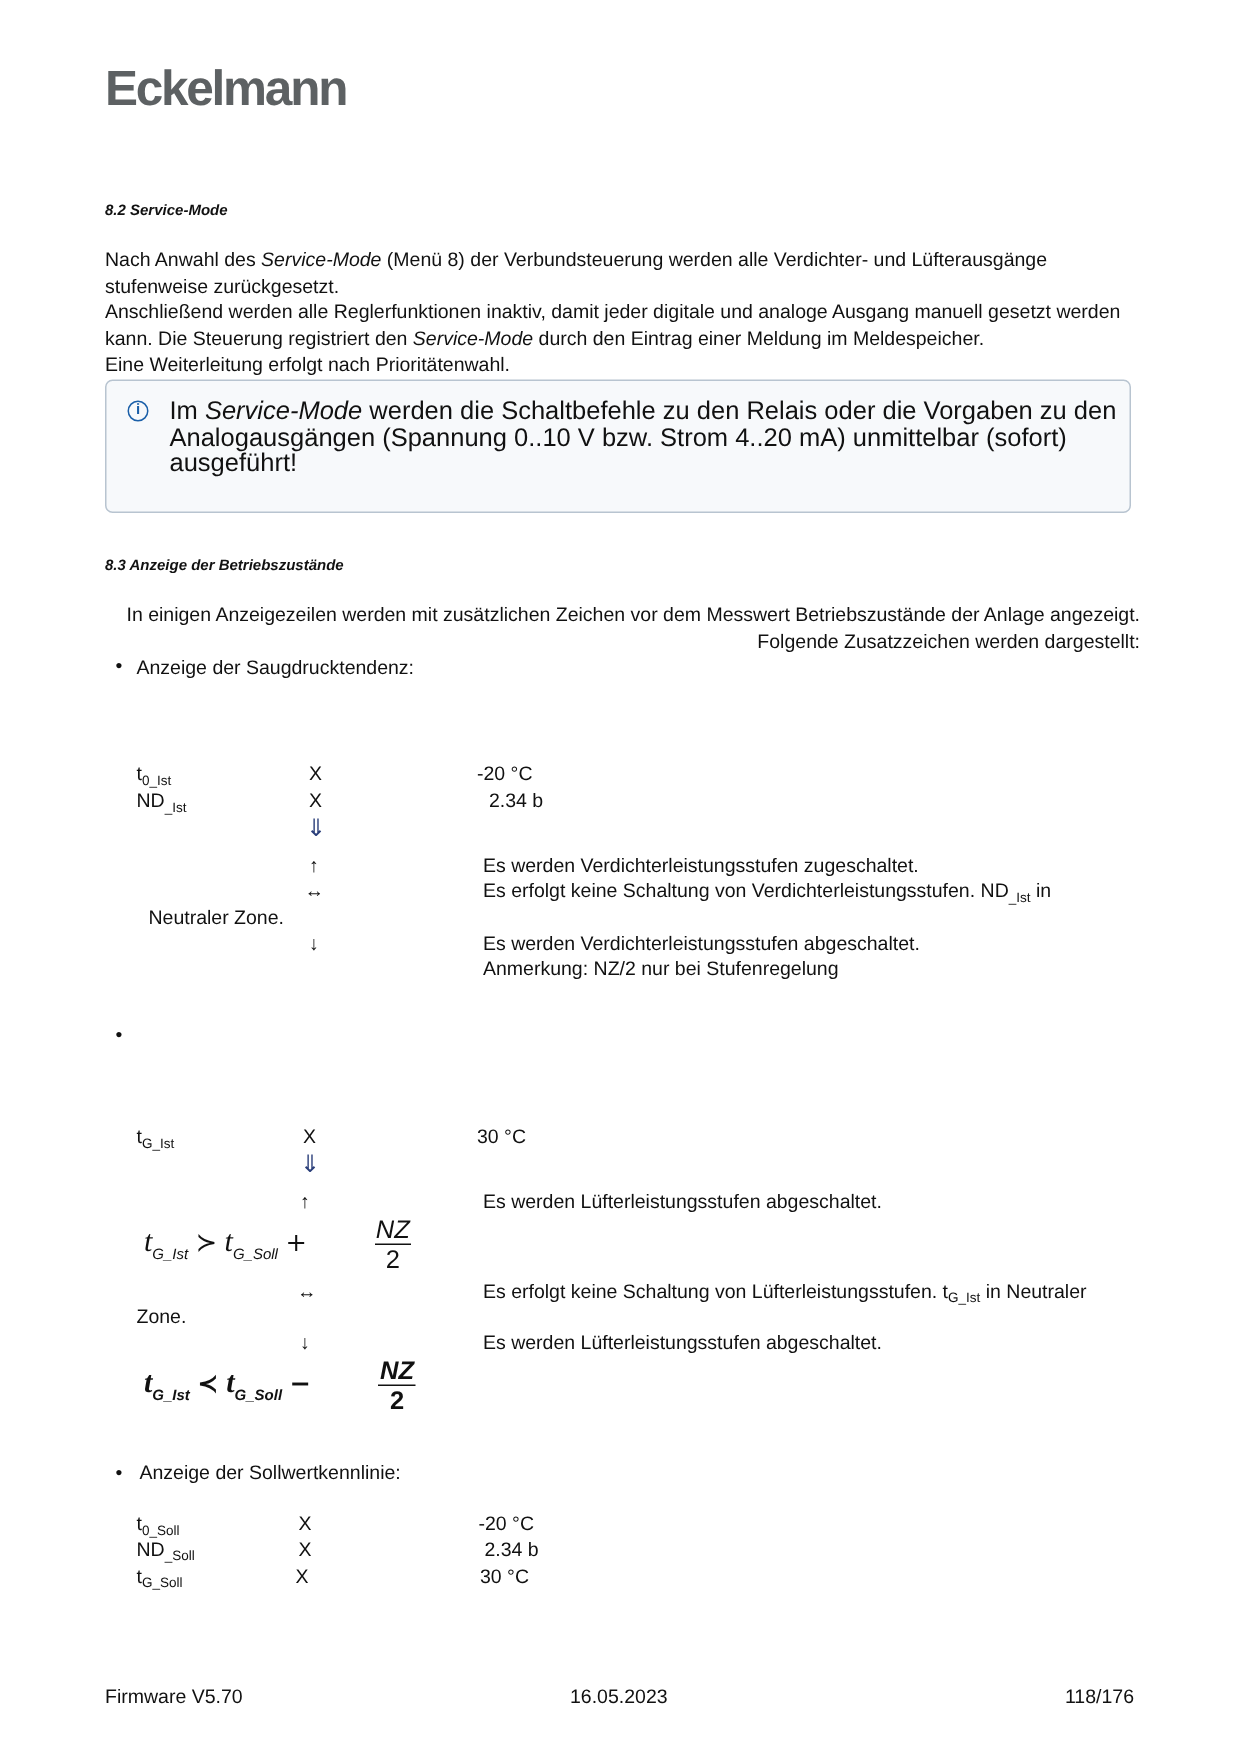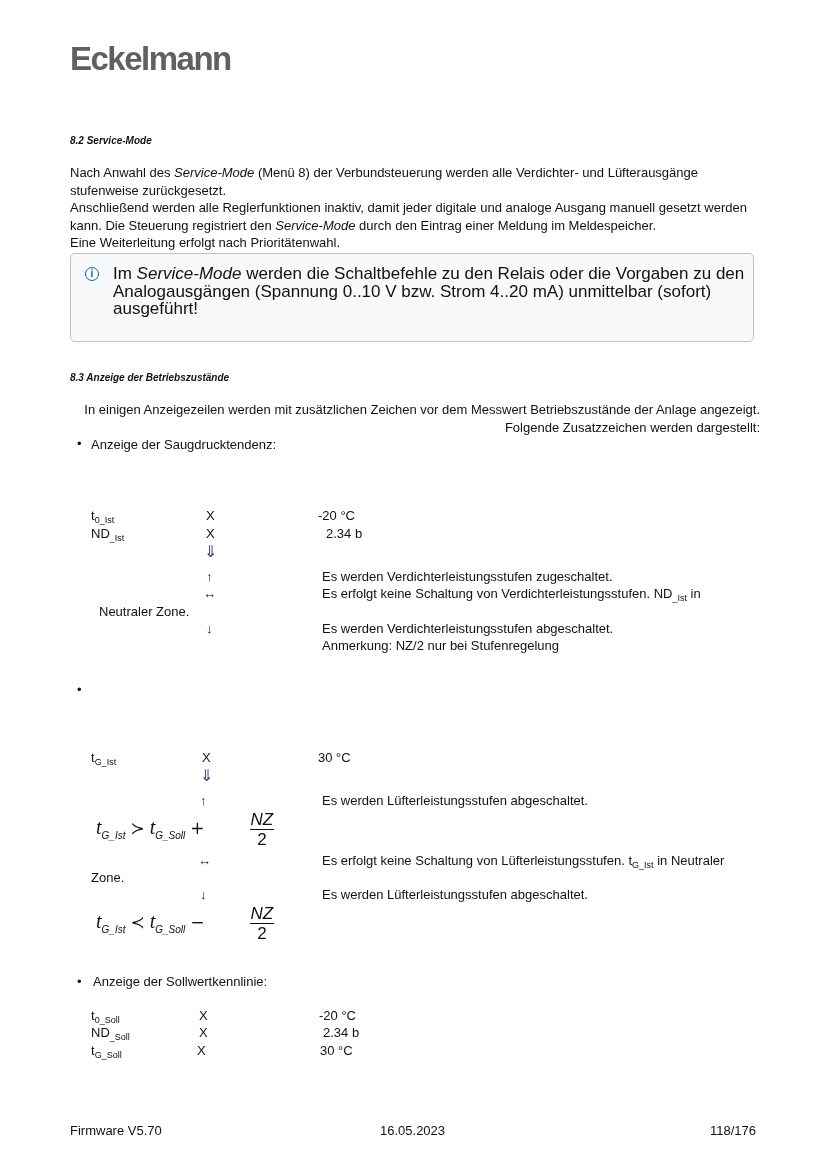--- a/index.html
+++ b/index.html
@@ -92,21 +92,21 @@
   <span>t</span><span class="msub">G_Ist</span><span class="op">≻</span><span>t</span><span class="msub">G_Soll</span><span class="op">+</span><span class="frac"><div class="num">NZ</div><div class="den">2</div></span>
 </div>
 
 <div class="abs arrow" style="left:198px; top:853px;">↔</div>
 <div class="abs" style="left:322px; top:853px;"><span>Es erfolgt keine Schaltung von Lüfterleistungsstufen. t</span><span class="sub">G_Ist</span><span> in Neutraler</span></div>
 <div class="abs" style="left:91px; top:870px;">Zone.</div>
 
 <div class="abs arrow" style="left:200px; top:887px;">↓</div>
 <div class="abs" style="left:322px; top:887px;">Es werden Lüfterleistungsstufen abgeschaltet.</div>
 
-<div class="abs math" style="left:96px; top:904px;">
+<div class="abs math" style="left:96px; top:904px;font-weight:bold;">
   <span>t</span><span class="msub">G_Ist</span><span class="op">≺</span><span>t</span><span class="msub">G_Soll</span><span class="op">−</span><span class="frac"><div class="num">NZ</div><div class="den">2</div></span>
 </div>
 
 <div class="abs bullet" style="top:974px;">•</div>
 <div class="abs" style="left:93px; top:974px;">Anzeige der Sollwertkennlinie:</div>
 
 <div class="abs" style="left:91px; top:1008px;"><span>t</span><span class="sub">0_Soll</span></div>
 <div class="abs" style="left:199px; top:1008px;">X</div>
 <div class="abs" style="left:319px; top:1008px;">-20 °C</div>
 

